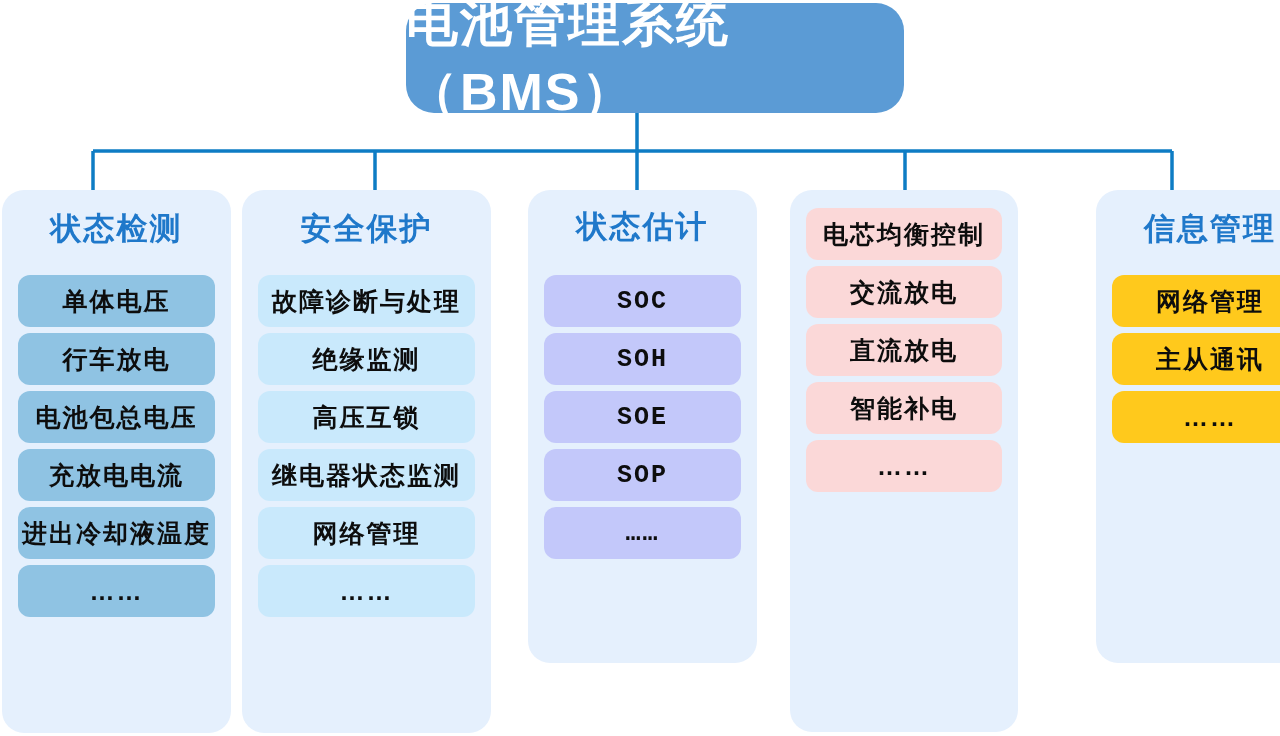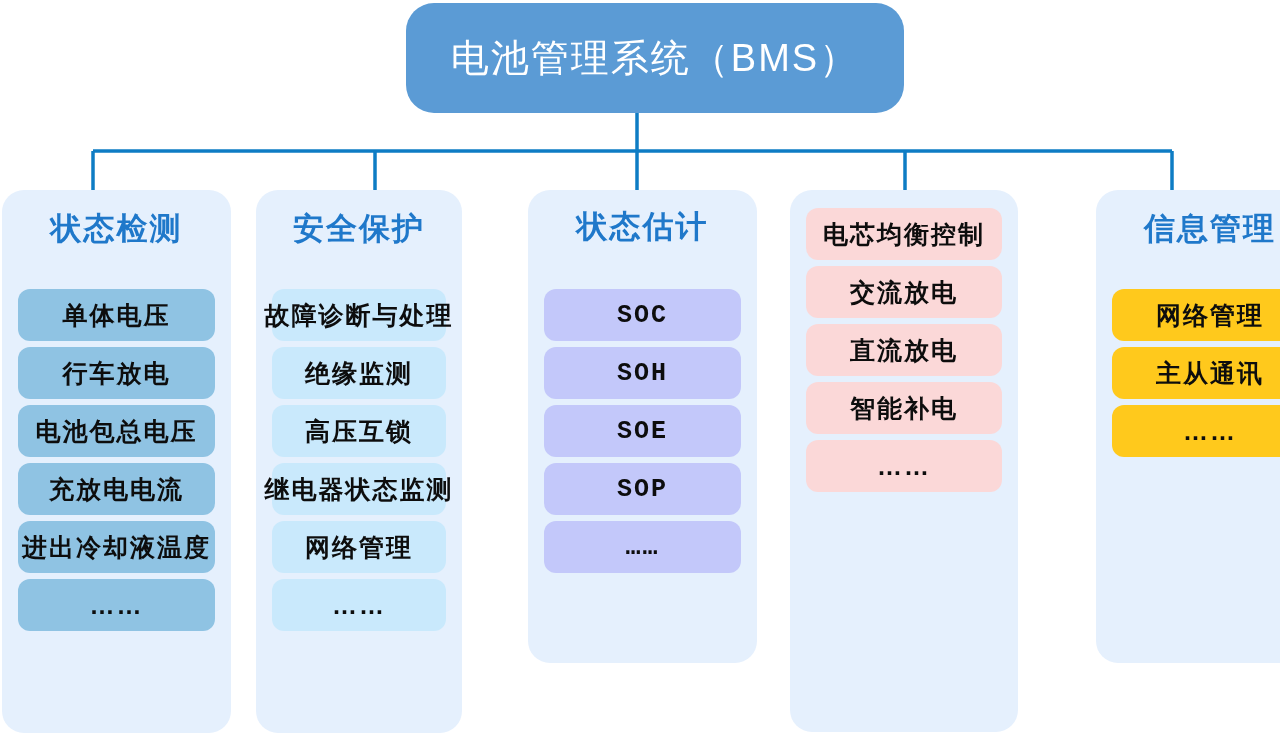--- a/index.html
+++ b/index.html
@@ -4,33 +4,33 @@
 <style>
   html,body{margin:0;padding:0;background:#ffffff;}
   .board{
     position:relative;width:1280px;height:736px;background:#ffffff;overflow:hidden;
     font-family:"Liberation Sans","DejaVu Sans",sans-serif;
   }
   .title-node{
     position:absolute;left:406px;top:3px;width:498px;height:110px;
     background:var(--title-bg,#5B9BD5);color:var(--title-fg,#ffffff);
     border-radius:28px;display:flex;align-items:center;justify-content:center;
-    font-size:38px;font-weight:400;letter-spacing:2px;text-align:right;
+    font-size:52px;font-weight:700;letter-spacing:2px;
   }
   .connectors{position:absolute;left:0;top:0;color:var(--line-color,#0E7CC4);}
   .connectors line{stroke:currentColor;stroke-width:3.5;}
   .col{
     position:absolute;top:190px;box-sizing:border-box;
     background:var(--panel-bg,#E5F0FD);border-radius:22px;
     padding:18px 16px 0 16px;
   }
   .col-header{
     height:42px;line-height:42px;text-align:center;
     font-size:31px;font-weight:800;letter-spacing:2px;
-    color:var(--header-color,#1F78CA);margin-bottom:39px;
+    color:var(--header-color,#1F78CA);margin-bottom:25px;
   }
   .node{
     height:52px;margin-bottom:6px;border-radius:12px;
     background:var(--item-bg,#cccccc);color:var(--item-fg,#0d0d0d);
     display:flex;align-items:center;justify-content:center;
     font-size:25px;font-weight:800;letter-spacing:2px;
     white-space:nowrap;
   }
 </style>
 </head>
@@ -54,21 +54,21 @@
   <div class="col" style="left: 2px; width: 229px; height: 543px; --item-bg: #8FC3E3;">
     <div class="col-header">状态检测</div>
     <div class="node">单体电压</div>
     <div class="node">行车放电</div>
     <div class="node">电池包总电压</div>
     <div class="node">充放电电流</div>
     <div class="node">进出冷却液温度</div>
     <div class="node">……</div>
   </div>
 
-  <div class="col" style="left: 256px; width: 206px; height: 543px; --item-bg: #C9E9FC;">
+  <div class="col" style="left: 242px; width: 249px; height: 543px; --item-bg: #C9E9FC;">
     <div class="col-header">安全保护</div>
     <div class="node">故障诊断与处理</div>
     <div class="node">绝缘监测</div>
     <div class="node">高压互锁</div>
     <div class="node">继电器状态监测</div>
     <div class="node">网络管理</div>
     <div class="node">……</div>
   </div>
 
   <div class="col" style="left: 528px; width: 229px; height: 473px; font-family: Liberation Mono, monospace; --item-bg: #C3C8FA;">

